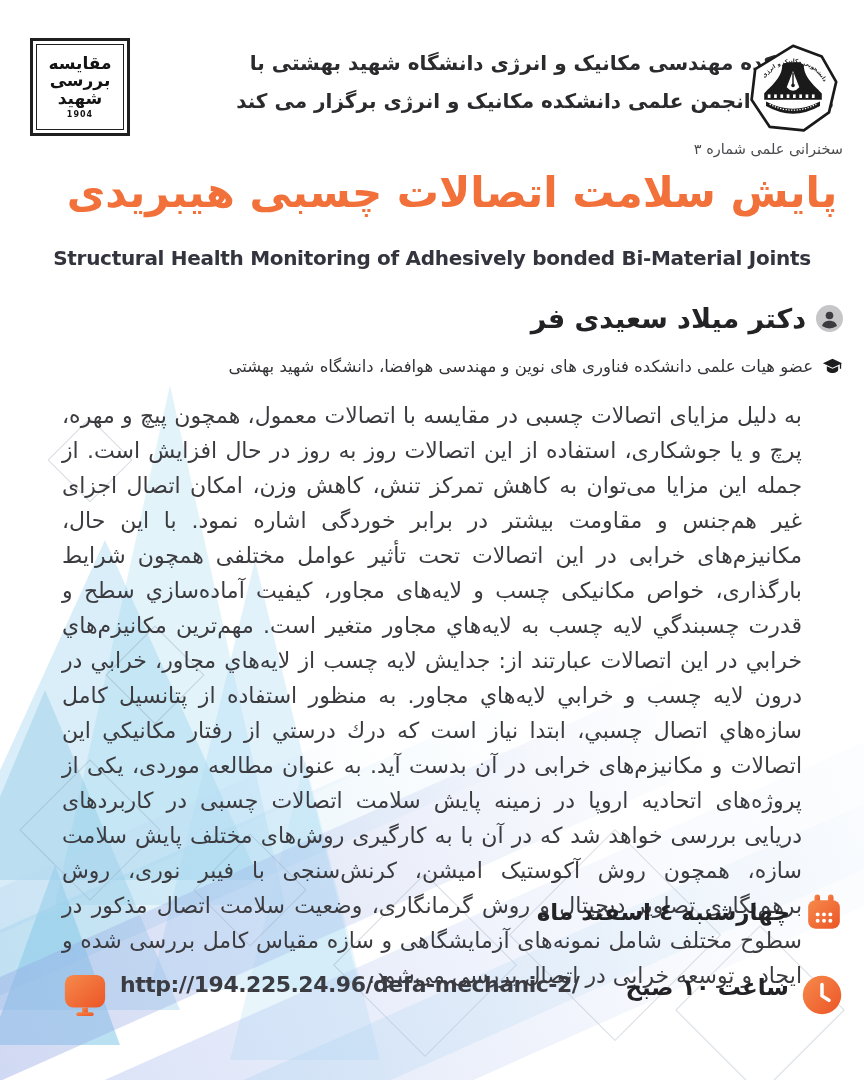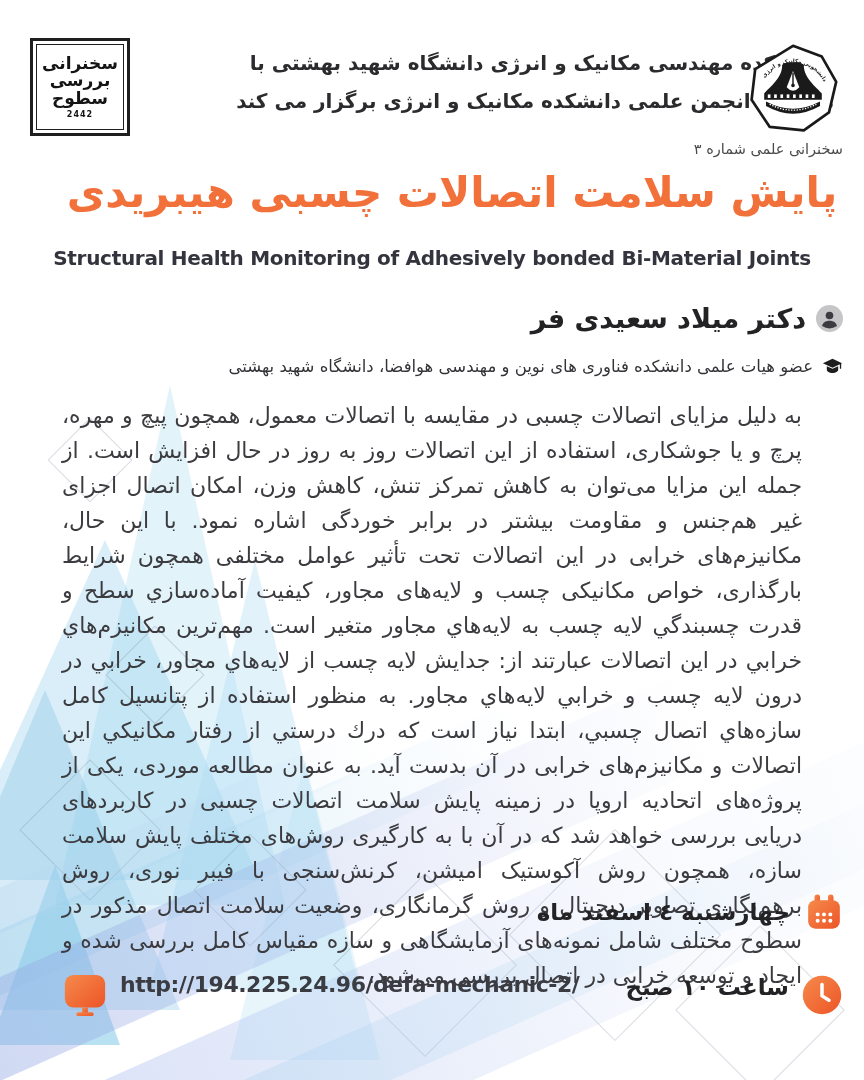--- a/index.html
+++ b/index.html
@@ -92,24 +92,24 @@
   <div class="decor outline-diamond d6"></div>
   <div class="decor outline-diamond d7"></div>
   <div class="decor band b3"></div>
   <div class="decor band b2"></div>
   <div class="decor band b1"></div>
   <div class="decor band b4"></div>
   <div class="decor band b5"></div>
 
   <div class="abs stamp">
     <div class="stamp-inner">
-      <span>سخنرانی</span>
+      <span>مقایسه</span>
       <span>بررسی</span>
-      <span>سطوح</span>
-      <span class="stamp-year">2442</span>
+      <span>شهید</span>
+      <span class="stamp-year">1904</span>
     </div>
   </div>
 
   <div class="abs header-text rtl">
     <div>دانشکده مهندسی مکانیک و انرژی دانشگاه شهید بهشتی با</div>
     <div>همکاری انجمن علمی دانشکده مکانیک و انرژی برگزار می کند</div>
   </div>
 
   <div class="abs badge">
     <svg width="90" height="90" viewBox="0 0 100 100">

